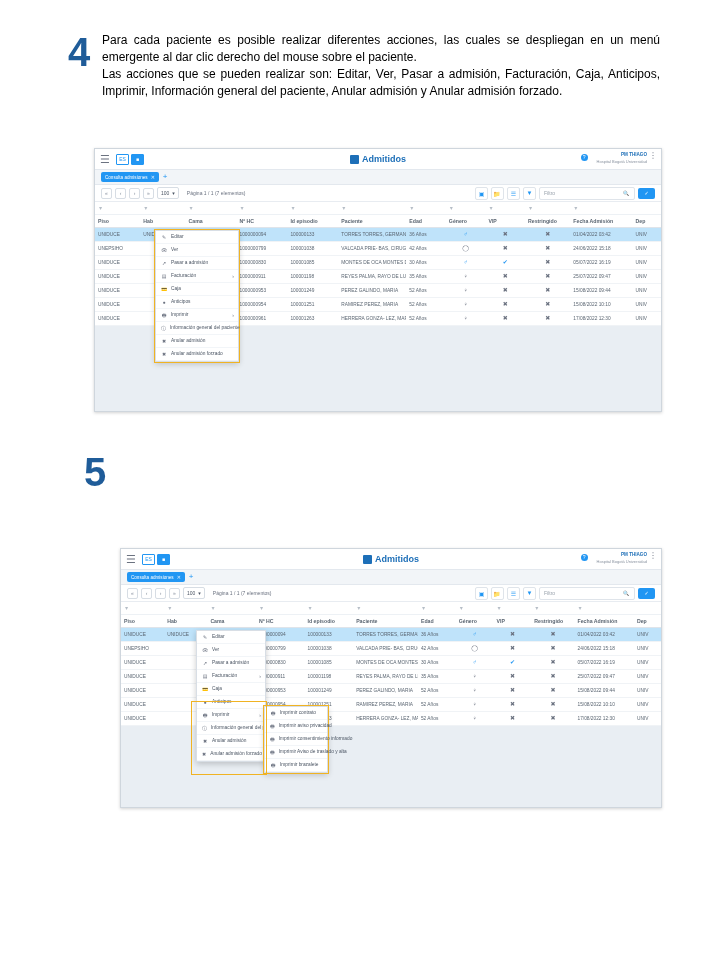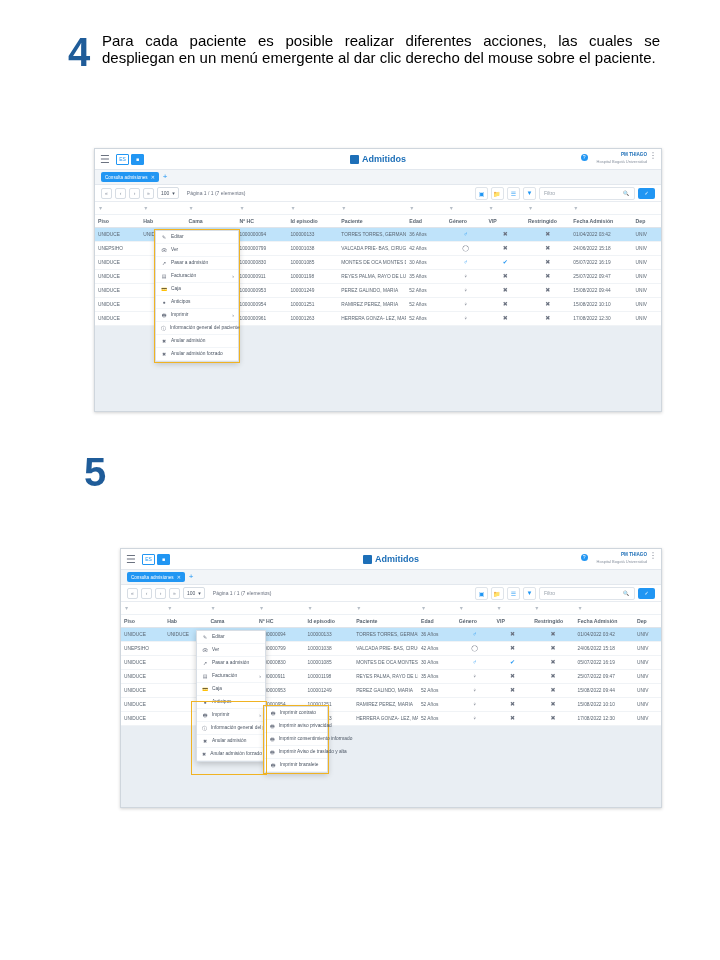--- a/index.html
+++ b/index.html
@@ -11,21 +11,21 @@
   .page{position:relative;width:720px;height:960px;}
 
   
   .step{display:flex;align-items:flex-start;}
   .step-num{
     font-family:"Liberation Sans",sans-serif;
     font-weight:bold;color:#1f5c99;font-size:40px;line-height:40px;
     width:46px;flex:0 0 46px;text-align:center;
   }
   .step-text{
-    font-size:15px;line-height:17px;text-align:justify;color:#000;
+    font-size:12px;line-height:17px;text-align:justify;color:#000;
   }
   #step4{position:absolute;left:56px;top:32px;width:612px;}
   #step4 .step-num{margin-top:0px;}
   #step4 .step-text{width:558px;}
 
   #step5{position:absolute;left:72px;top:450px;width:596px;}
   #step5 .step-num{margin-top:2px;}
   #step5 .step-text{width:545px;}
 
   
@@ -141,20 +141,21 @@
 </style>
 </head>
 <body>
 
 <div class="page">
 
   <div class="step" id="step4">
     <div class="step-num">4</div>
     <div class="step-text">
       <div>Para cada paciente es posible realizar diferentes acciones, las cuales se despliegan en un menú emergente al dar clic derecho del mouse sobre el paciente.</div>
+      <div>Las acciones que se pueden realizar son:  Editar, Ver, Pasar a admisión, Facturación, Caja, Anticipos, Imprimir, Información general del paciente, Anular admisión y Anular admisión forzado.</div>
     </div>
   </div>
 
   <div class="shot" id="shot1">
 
     <div class="app-top">
       <div class="burger">☰</div>
       <div class="topbadge">
         <div class="sq">ES</div>
         <div class="sq fill">■</div>

